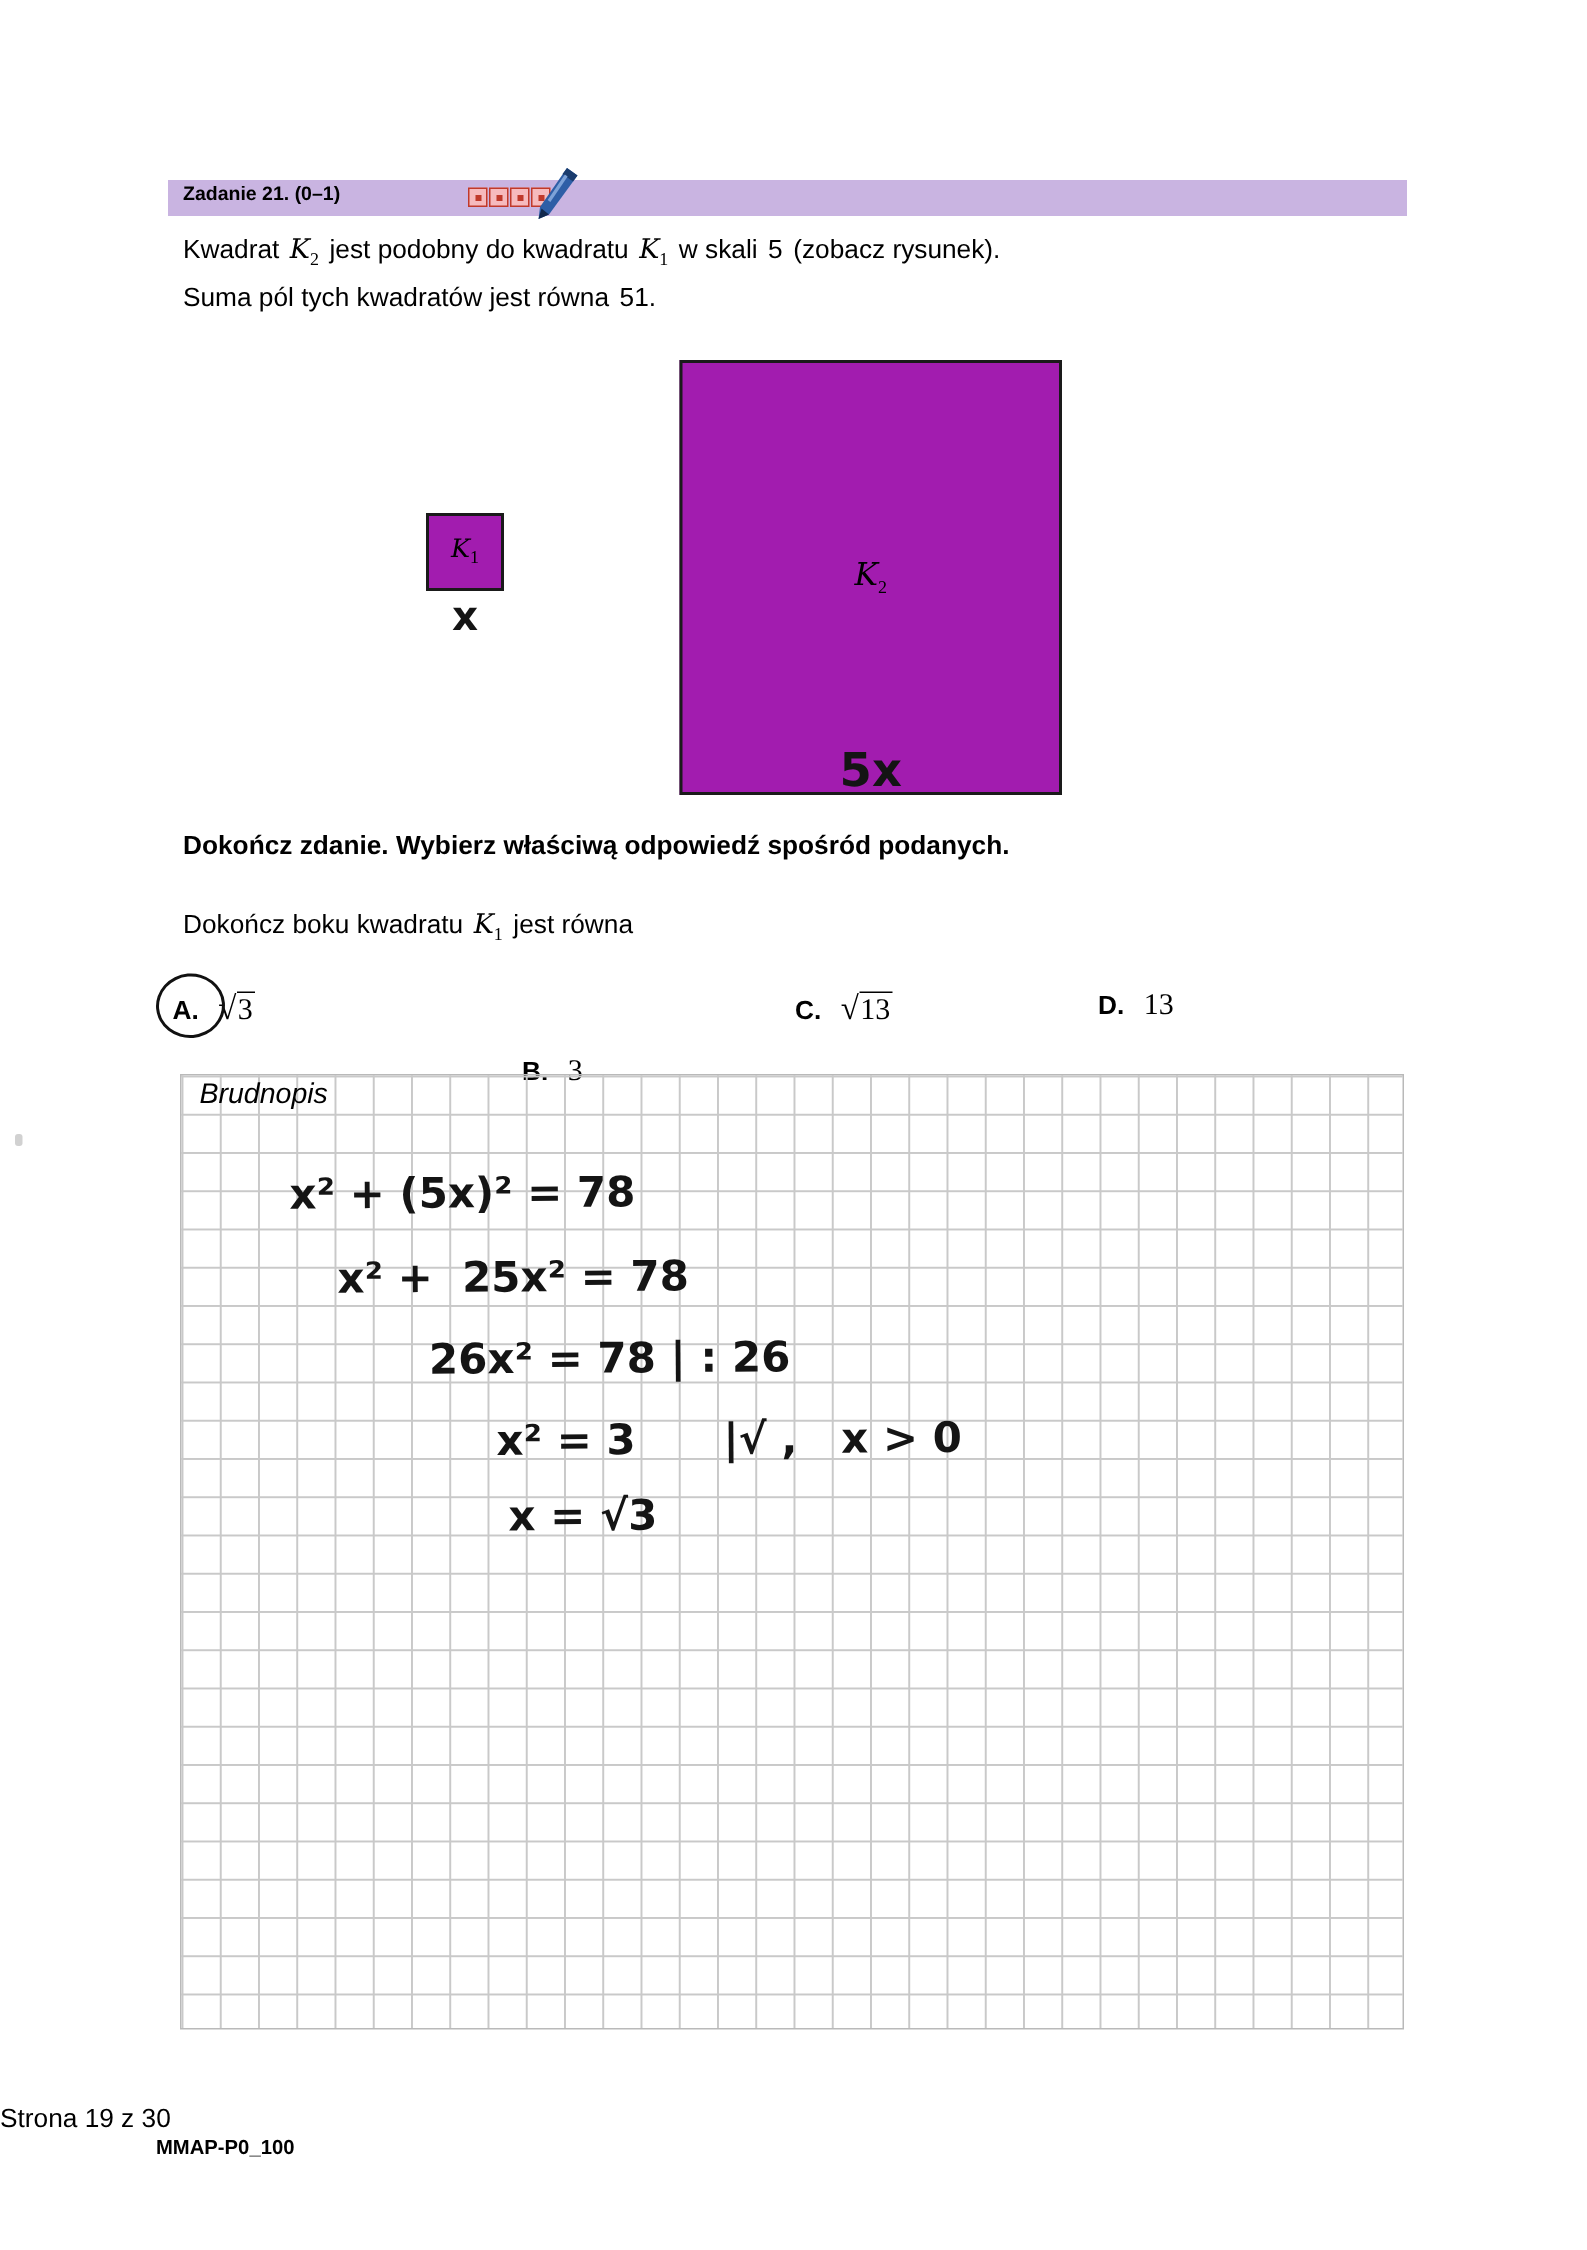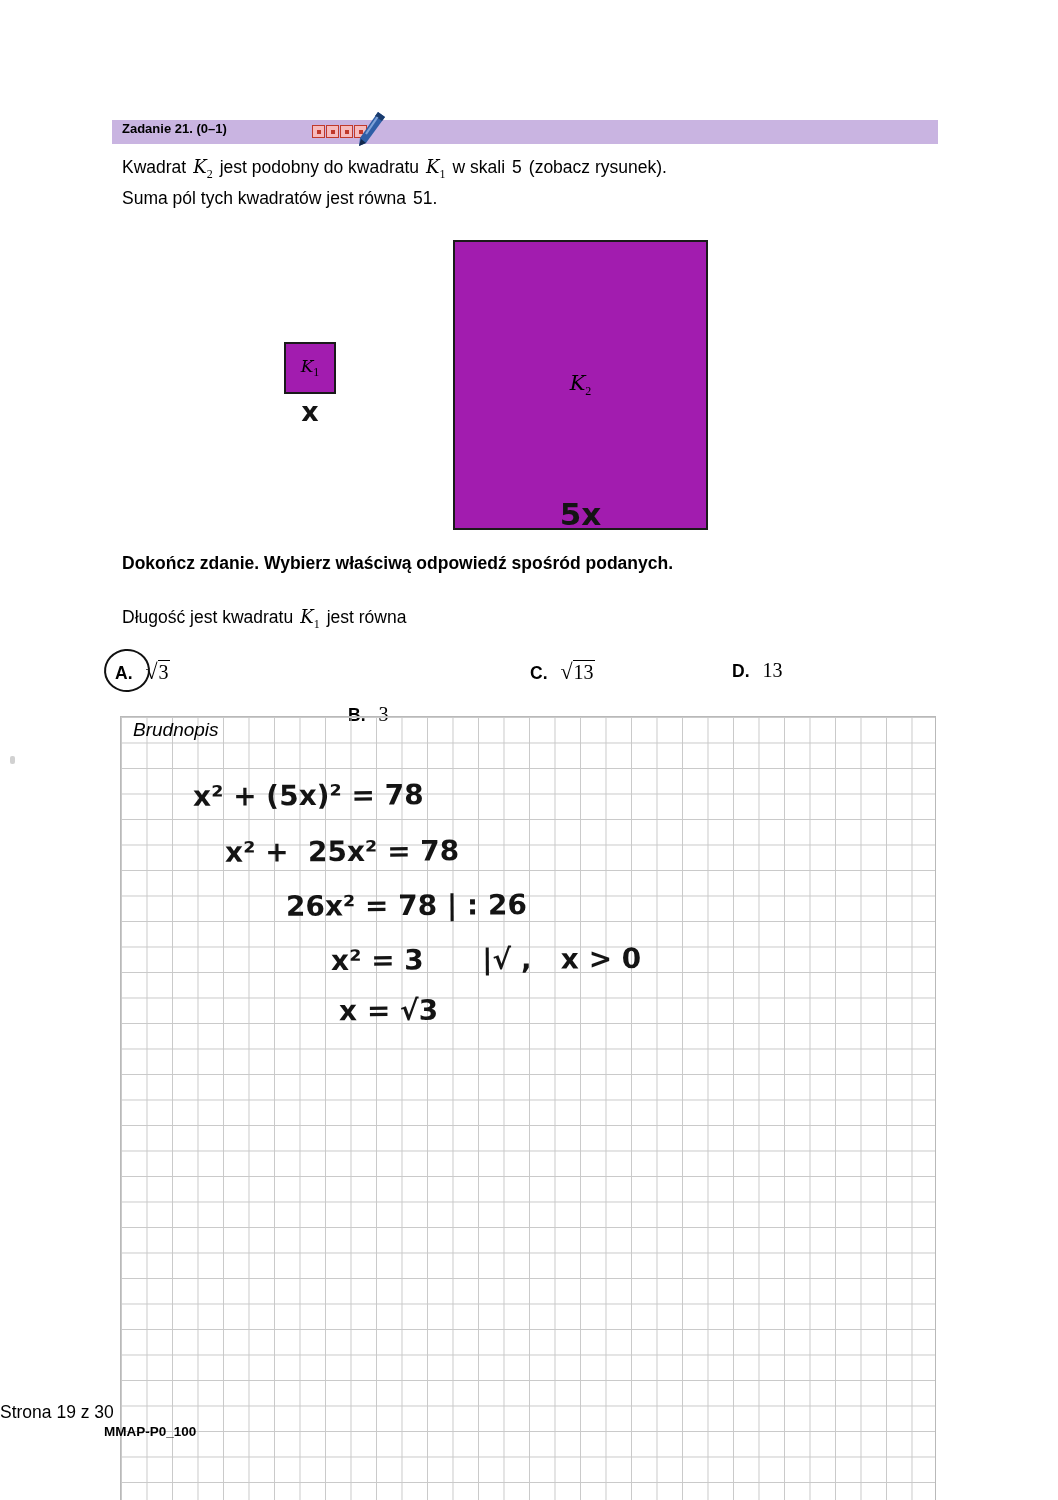--- a/index.html
+++ b/index.html
@@ -48,21 +48,21 @@
   .option { position:absolute; top:659px; white-space:nowrap; }
   .opt0 { left:115px; } .opt1 { left:348px;margin-top:44px; } .opt2 { left:530px; } .opt3 { left:732px; }
   .opt-letter { font-size:17.5px; font-weight:bold; margin-right:13px; }
   .serif { font-family:"Liberation Serif", serif; font-size:20px; }
   .rsign { font-size:22px; }
   .radicand { border-top:1.8px solid #000; padding:0 1px; }
   .opt-circle { position:absolute; left:-11px; top:-10px; width:46px; height:43px;
                 border:2.6px solid #111; border-radius:50%; transform:rotate(-5deg); }
 
   
-  .grid { position:absolute; left:120px; top:716px; width:816px; height:785px;
+  .grid { position:absolute; left:120px; top:716px; width:816px; height:637px;
           border:1px solid #b9b9b9;
           background-image:
             linear-gradient(to right, #c9c9c9 1px, transparent 1px),
             linear-gradient(to bottom, #c9c9c9 1px, transparent 1px);
           background-size:25.5px 25.5px; }
   .brudnopis { position:absolute; left:12px; top:2px; font-size:19px; font-style:italic; }
   .scratch { position:absolute; white-space:pre; font-family:"DejaVu Sans", sans-serif;
              font-weight:bold; color:#141414; font-size:28px; transform:rotate(-0.4deg); }
   .sl0 { left:72px;  top:62px;  }
   .sl1 { left:104px; top:118px; }
@@ -113,21 +113,21 @@
     <div class="square sq-large">
       <span class="sq-label">
           <span class="kk"><span>K</span><sub>2</sub></span>
         </span>
     </div>
     <div class="hand side-5x">5x</div>
   </div>
 
   <div class="instruction">Dokończ zdanie. Wybierz właściwą odpowiedź spośród podanych.</div>
 
-  <div class="question"><span>Długość jest kwadratu</span><span class="kk"><span>K</span><sub>1</sub></span><span>jest równa</span></div>
+  <div class="question"><span>Dokończ boku kwadratu</span><span class="kk"><span>K</span><sub>1</sub></span><span>jest równa</span></div>
 
   <div class="options-row">
       <div class="option opt0"><span class="opt-circle"></span><span class="opt-letter">A.</span><span class="serif"><span class="rsign">√</span><span class="radicand">3</span></span></div>
       <div class="option opt1"><span class="opt-letter">B.</span><span class="serif">3</span></div>
       <div class="option opt2"><span class="opt-letter">C.</span><span class="serif"><span class="rsign">√</span><span class="radicand">13</span></span></div>
       <div class="option opt3"><span class="opt-letter">D.</span><span class="serif">13</span></div>
     </div>
 
   <div class="grid">
     <span class="brudnopis">Brudnopis</span>

